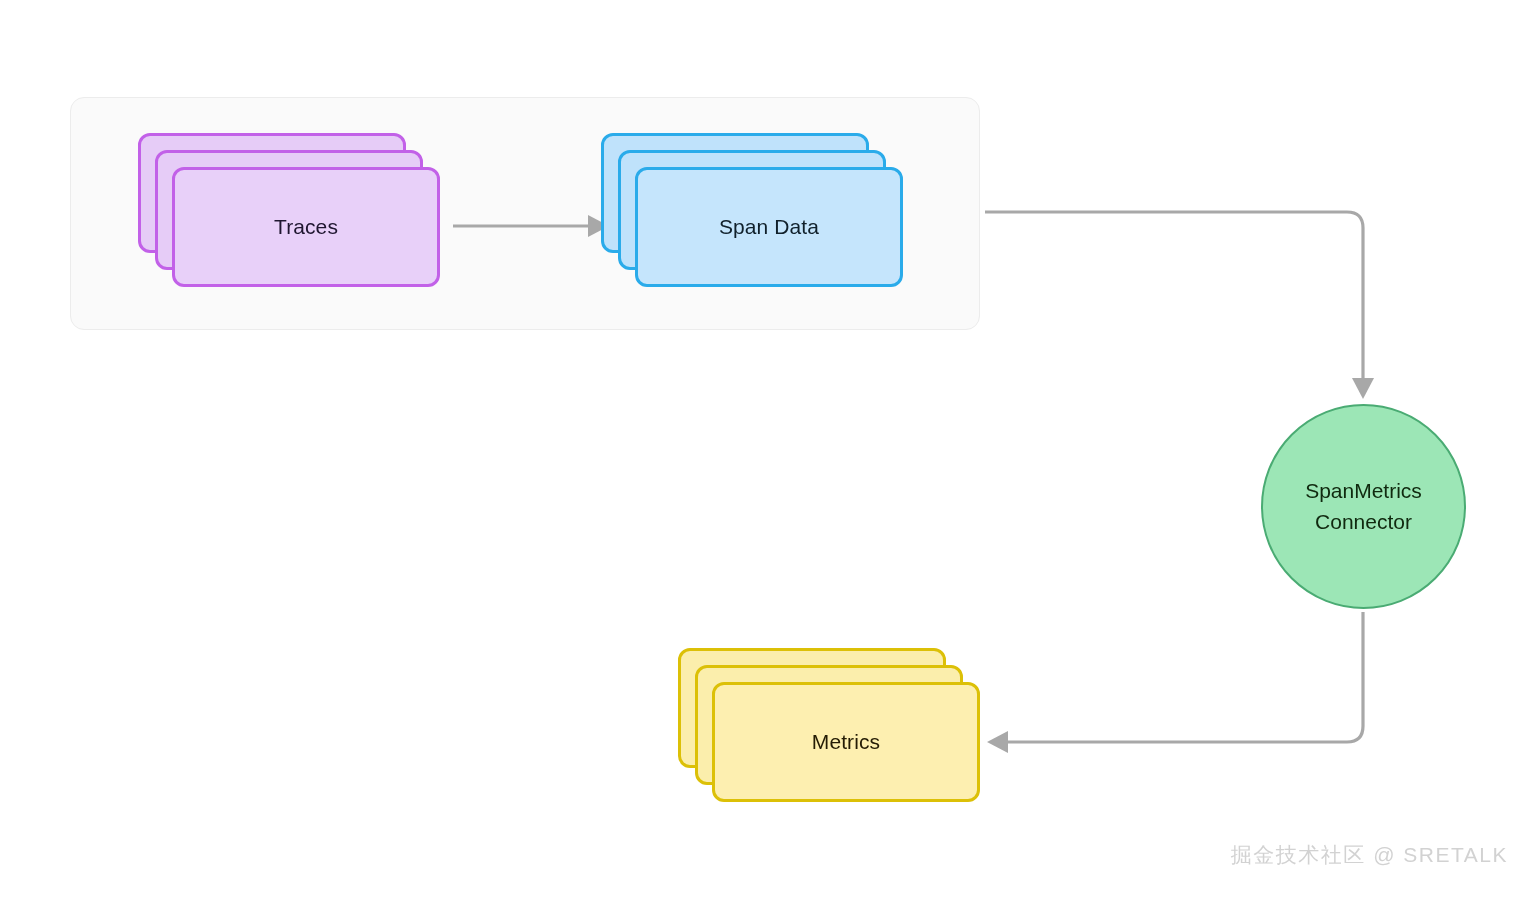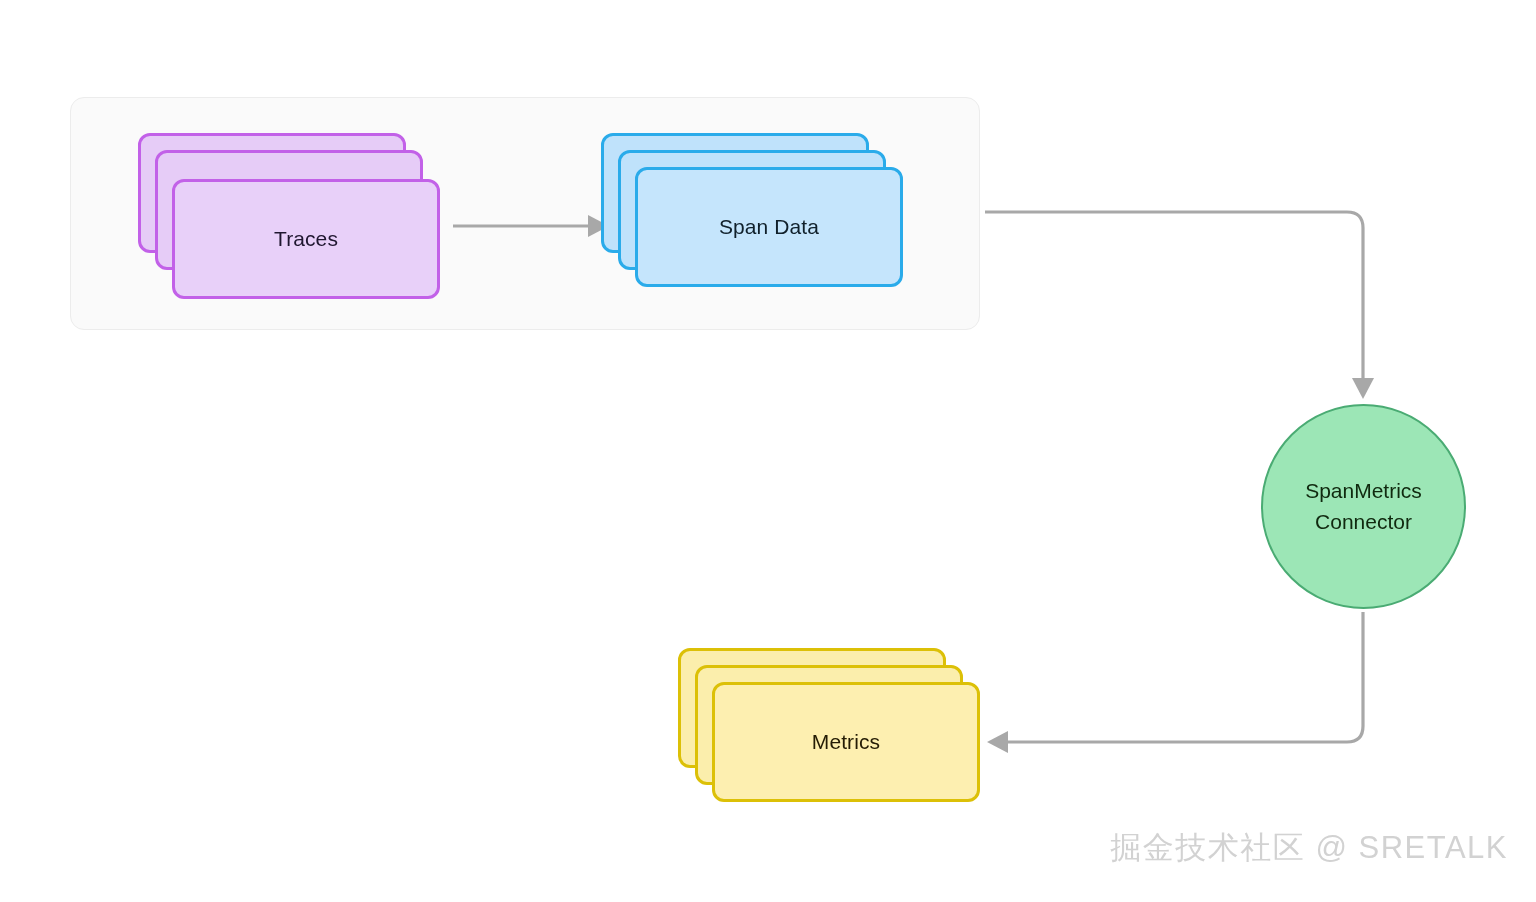--- a/index.html
+++ b/index.html
@@ -64,21 +64,21 @@
   }
 
   
   #traces-stack { left: 138px; top: 133px; }
   #traces-stack .card {
     width: 268px;
     height: 120px;
     background: #e6ccf7;
     border-color: #c261e8;
   }
-  #traces-stack .card.l3 { background: #e8d0f9; margin-top: 12px; }
+  #traces-stack .card.l3 { background: #e8d0f9; }
   #traces-stack .card-label { color: #1f1630; }
 
   
   #span-stack { left: 601px; top: 133px; }
   #span-stack .card {
     width: 268px;
     height: 120px;
     background: #bfe2fb;
     border-color: #2aabea;
   }
@@ -118,21 +118,21 @@
     color: #10290f;
     text-align: right;
     white-space: nowrap;
   }
 
   
   .watermark {
     position: absolute;
     right: 28px;
     bottom: 33px;
-    font-size: 31px;
+    font-size: 21px;
     color: #d2d2d2;
     letter-spacing: 1.5px;
     white-space: nowrap;
     user-select: none;
   }
 
   svg.edges {
     position: absolute;
     left: 0;
     top: 0;

